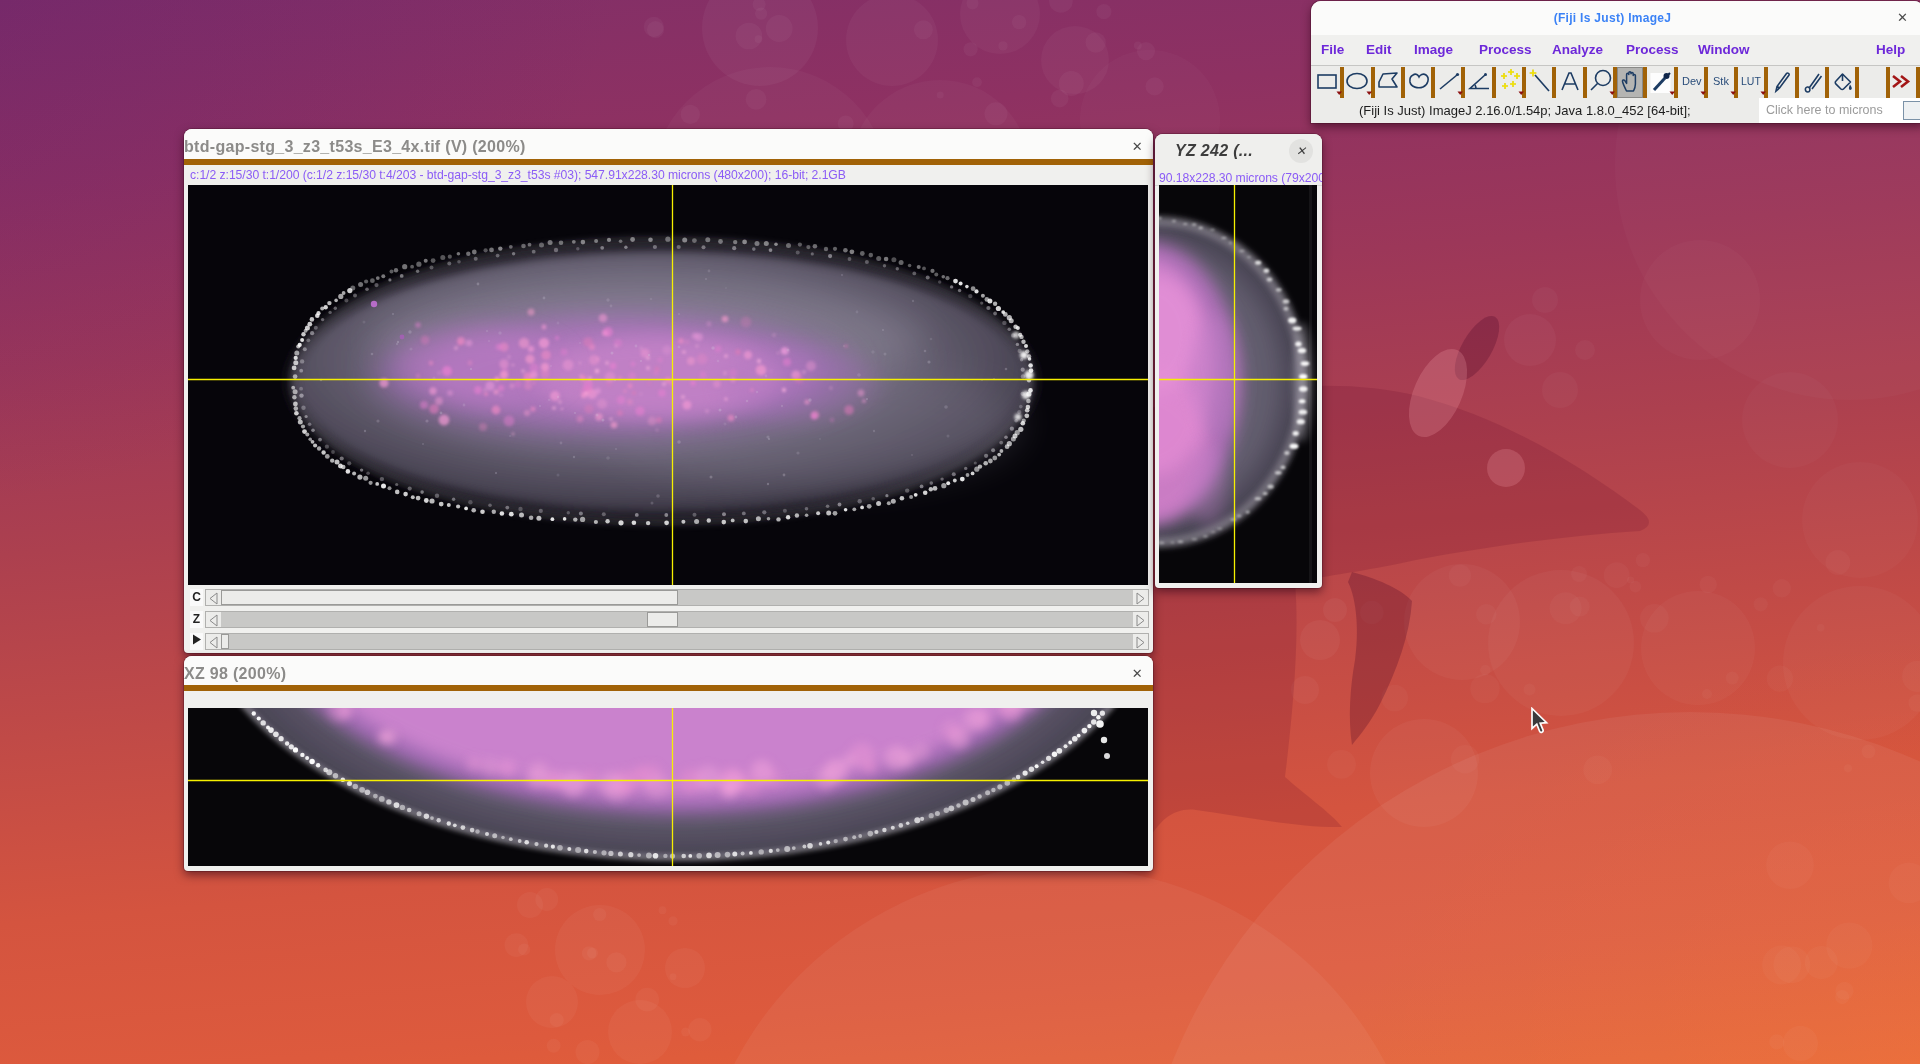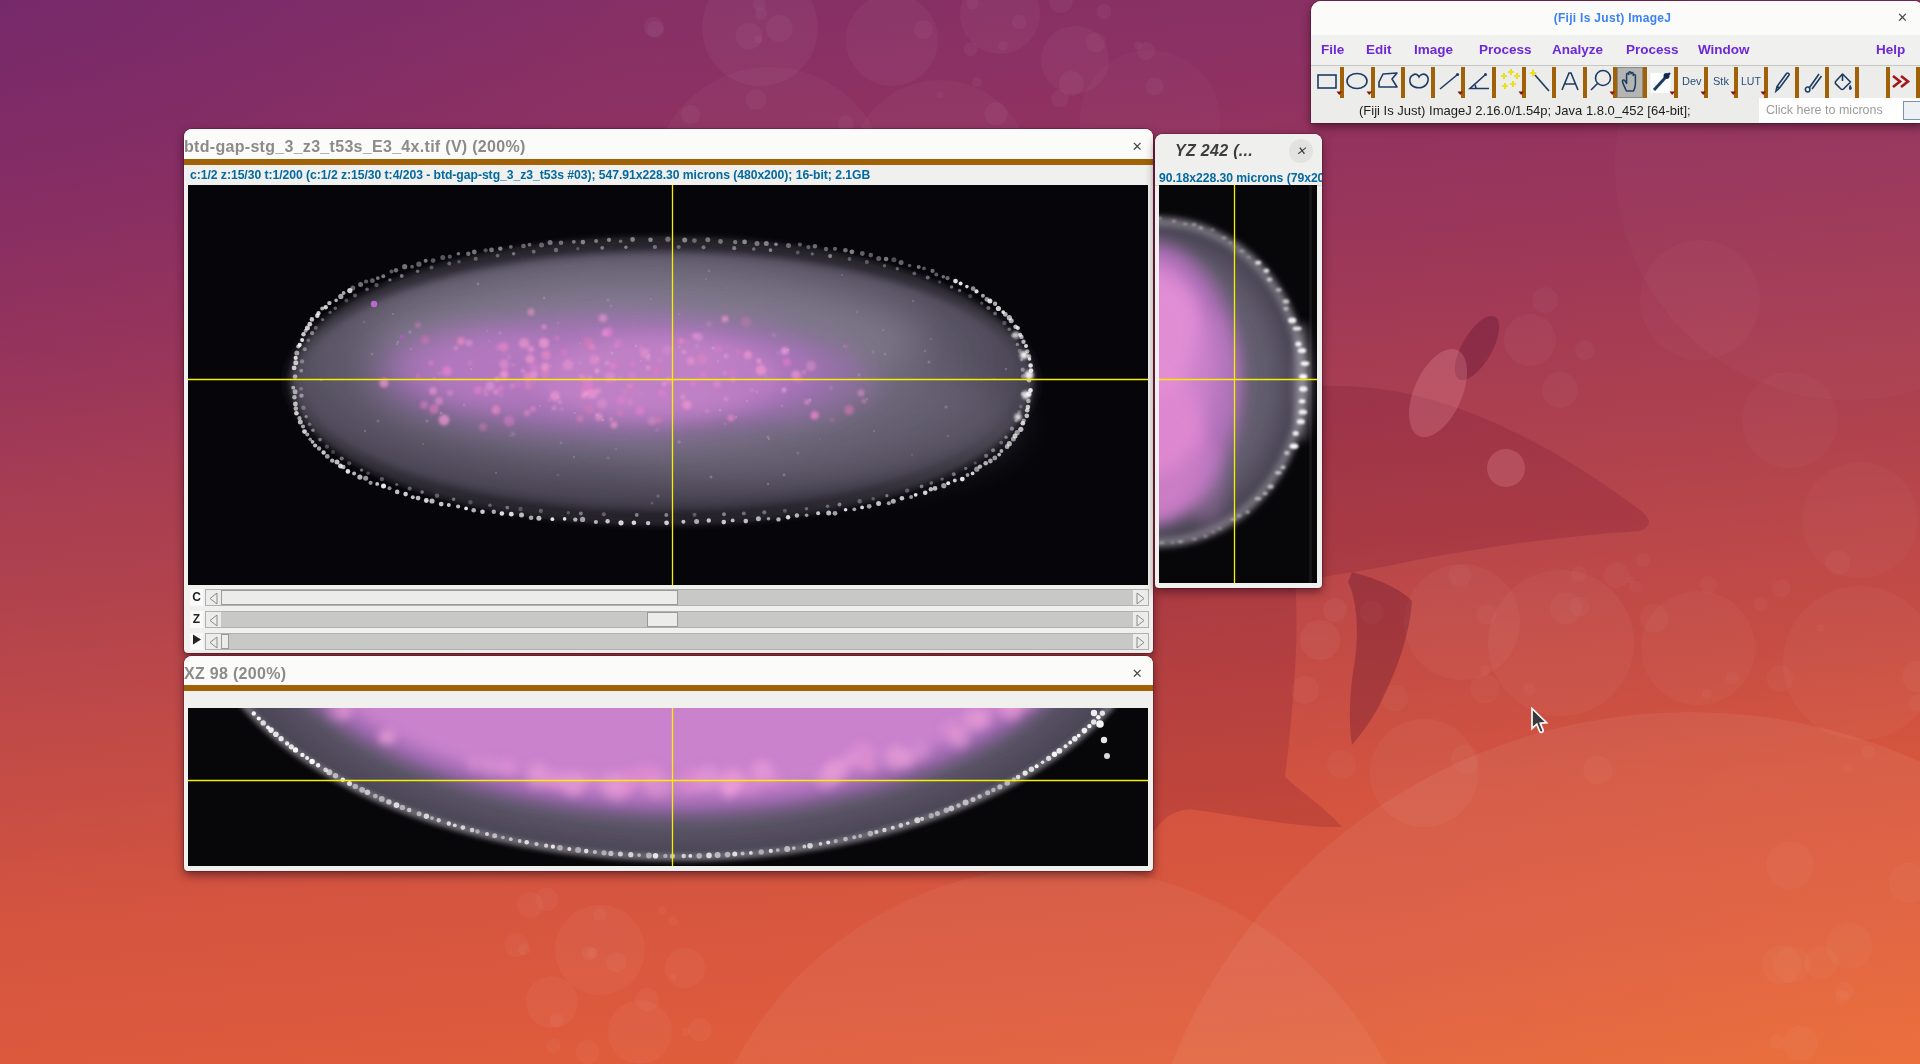--- a/index.html
+++ b/index.html
@@ -10,21 +10,21 @@
    linear-gradient(175deg, #812f68 0%, #8e3162 15%, #9c3759 30%, #ac404f 45%, #c04a47 60%, #d4543f 75%, #dd5a3d 88%, #e66334 100%);
 }
 .bgsvg { position:absolute; left:0; top:0; }
 
 
 .wtitle { position:absolute; left:0; top:0; right:0; height:36px; line-height:36px;
   background:#fbfbfa; border-radius:8px 8px 0 0; border-bottom:6px solid #a16207;
   text-align:left; color:#8c8b89; font-weight:bold; font-size:16px; letter-spacing:0.3px; }
 .wclose { position:absolute; right:10px; top:0; color:#4a4a4a; font-weight:normal; font-size:13px; }
 .winfo { position:absolute; left:6px; right:0; top:37px; height:18px; line-height:18px;
-  font-size:12.2px; font-weight:bold; color:#0369a1; letter-spacing:-0.05px; white-space:nowrap; }
+  font-size:12.2px; font-weight:normal; color:#8b5cf6; letter-spacing:-0.05px; white-space:nowrap; }
 .wcanvas { position:absolute; }
 .wcanvas svg { display:block; }
 
 
 #mainwin { position:absolute; left:184px; top:129px; width:969px; height:524px;
   background:#f0f0ee; border-radius:8px 8px 4px 4px;
   box-shadow:0 4px 10px rgba(40,0,20,0.55), 0 0 0 1px rgba(60,10,30,0.28); }
 .sliders { position:absolute; left:0; top:458px; width:969px; height:66px; }
 .srow { position:absolute; left:5px; width:960px; height:17px; }
 .srow:nth-child(1) { top:2px; }

